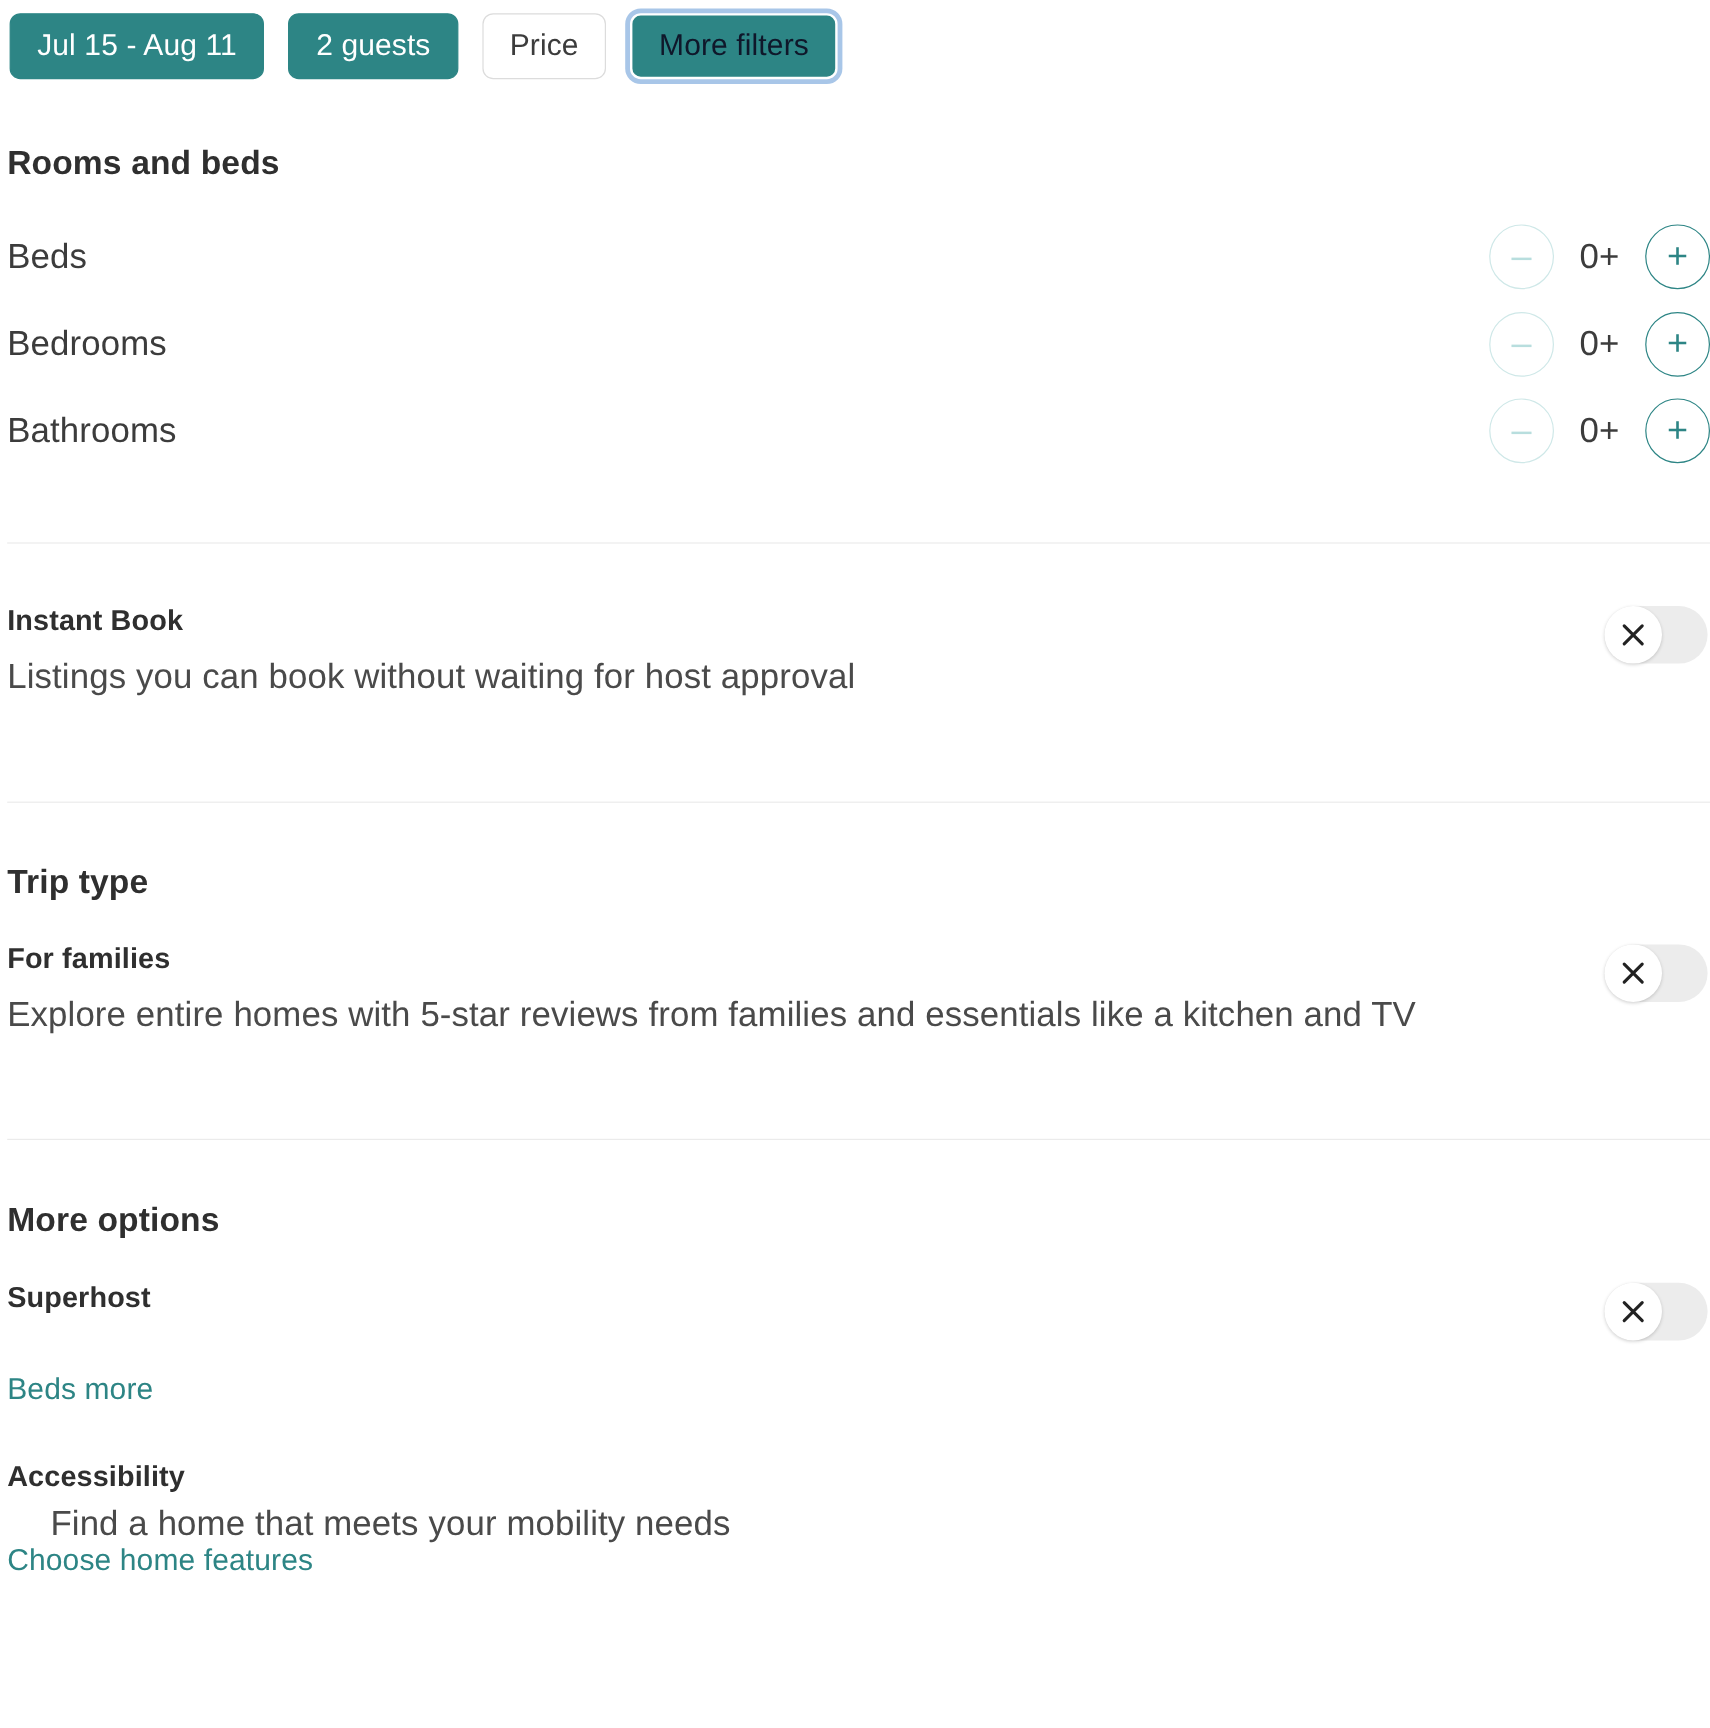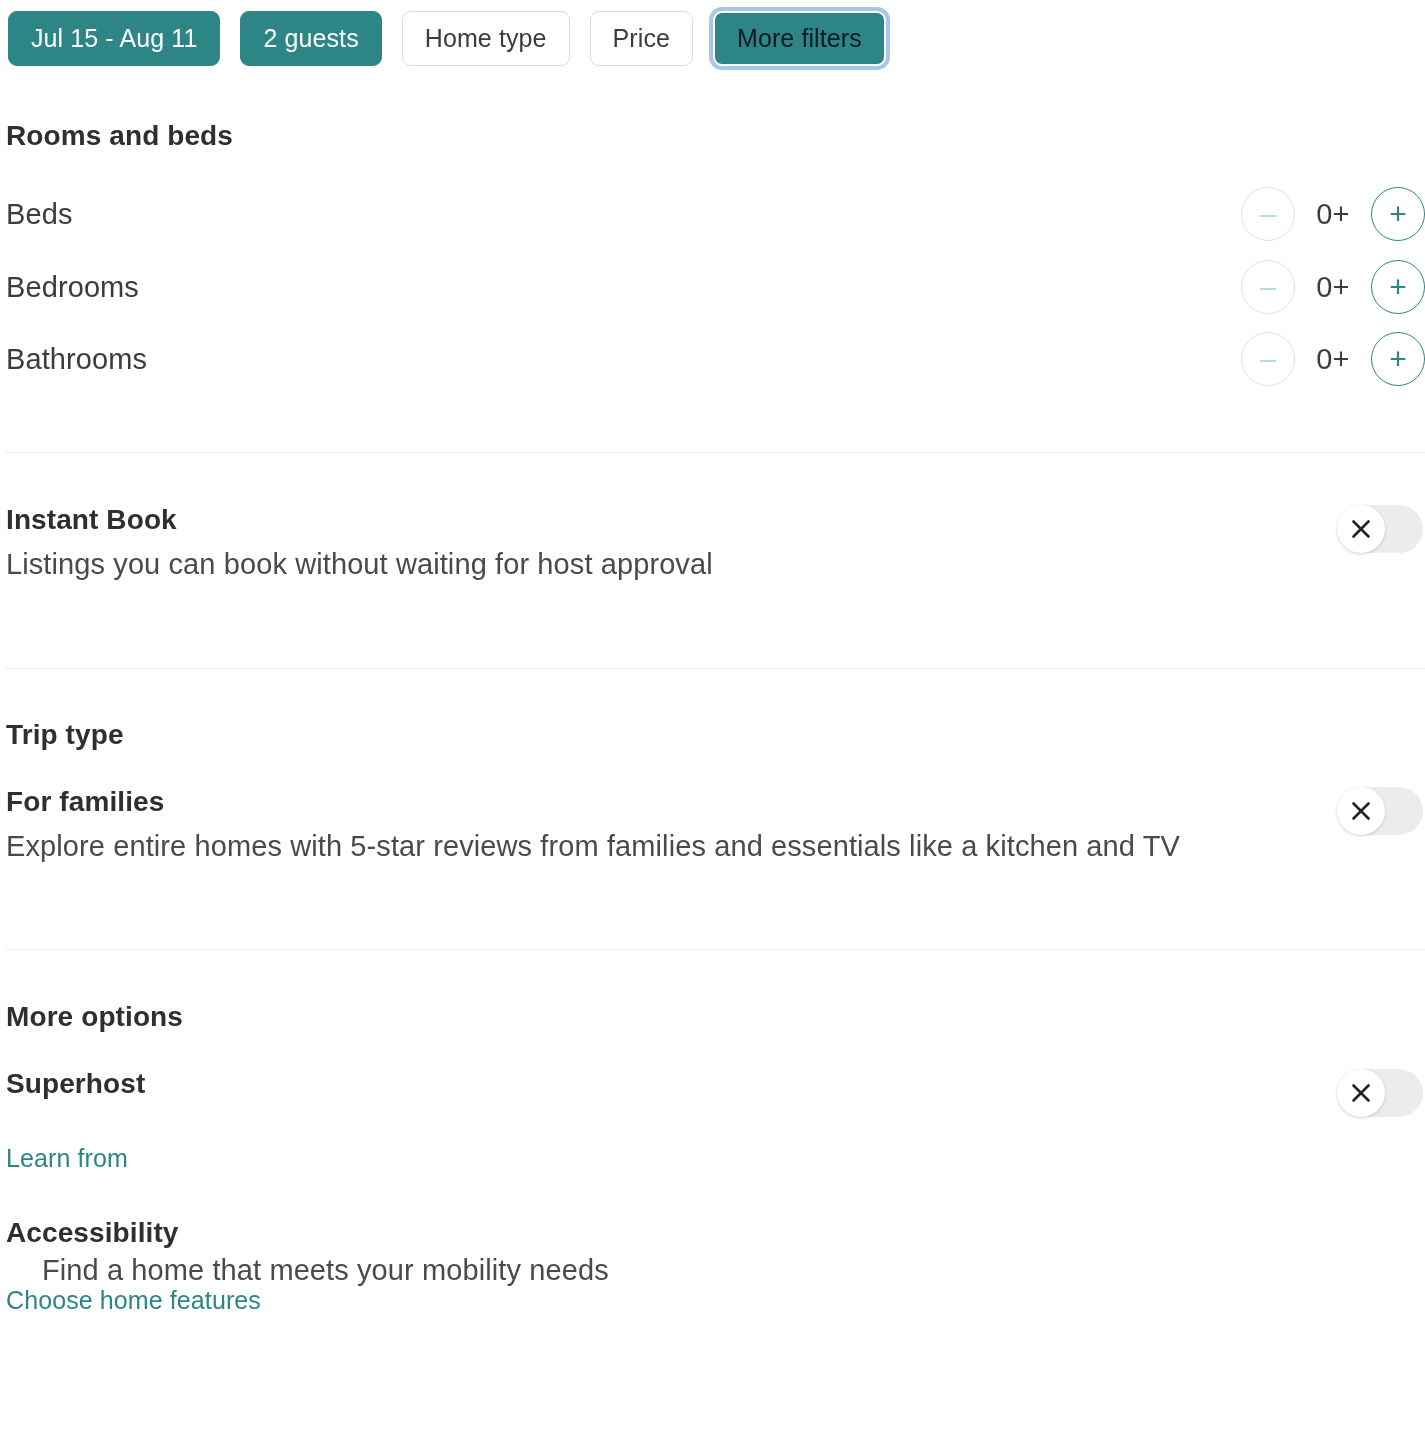--- a/index.html
+++ b/index.html
@@ -143,21 +143,21 @@
     left: 6px;
     width: 1419px;
     height: 1px;
     background: #ebebeb;
   }
 
   
   .block-title {
     position: absolute;
     left: 6px;
-    font-size: 28px;
+    font-size: 24px;
     font-weight: bold;
     color: #2f2f2f;
     letter-spacing: 0.1px;
   }
 
   .block-desc {
     position: absolute;
     left: 6px;
     font-size: 29px;
     color: #4a4a4a;
@@ -243,23 +243,20 @@
 <div class="page">
 
   <div class="filter-bar">
     <button class="pill pill--filled">
       <span>Jul 15 - Aug 11</span>
     </button>
     <button class="pill pill--filled">
       <span>2 guests</span>
     </button>
     <button class="pill pill--outline">
-      <span>Home type</span>
-    </button>
-    <button class="pill pill--outline">
       <span>Price</span>
     </button>
     <button class="pill pill--focused">
       <span>More filters</span>
     </button>
   </div>
 
   <h2 class="section-title" style="top:120px;">Rooms and beds</h2>
 
   <div class="stepper-row" style="top:186px;">
@@ -327,21 +324,21 @@
         <path d="M3.5 3.5 L18.5 18.5 M18.5 3.5 L3.5 18.5" stroke="#222222" stroke-width="2.6" stroke-linecap="round"></path>
       </svg>
     </span>
   </div>
 
   <div class="divider" style="top:949px;"></div>
 
   <h2 class="section-title" style="top:1001px;">More options</h2>
 
   <h3 class="block-title" style="top:1068px;">Superhost</h3>
-  <a class="block-link" style="top:1144px;" href="#">Learn from</a>
+  <a class="block-link" style="top:1144px;" href="#">Beds more</a>
 
   <div class="toggle" style="top:1069px; left:1337px;">
     <span class="knob">
       <svg width="22" height="22" viewBox="0 0 22 22" aria-hidden="true">
         <path d="M3.5 3.5 L18.5 18.5 M18.5 3.5 L3.5 18.5" stroke="#222222" stroke-width="2.6" stroke-linecap="round"></path>
       </svg>
     </span>
   </div>
 
   <h3 class="block-title" style="top:1217px;">Accessibility</h3>

